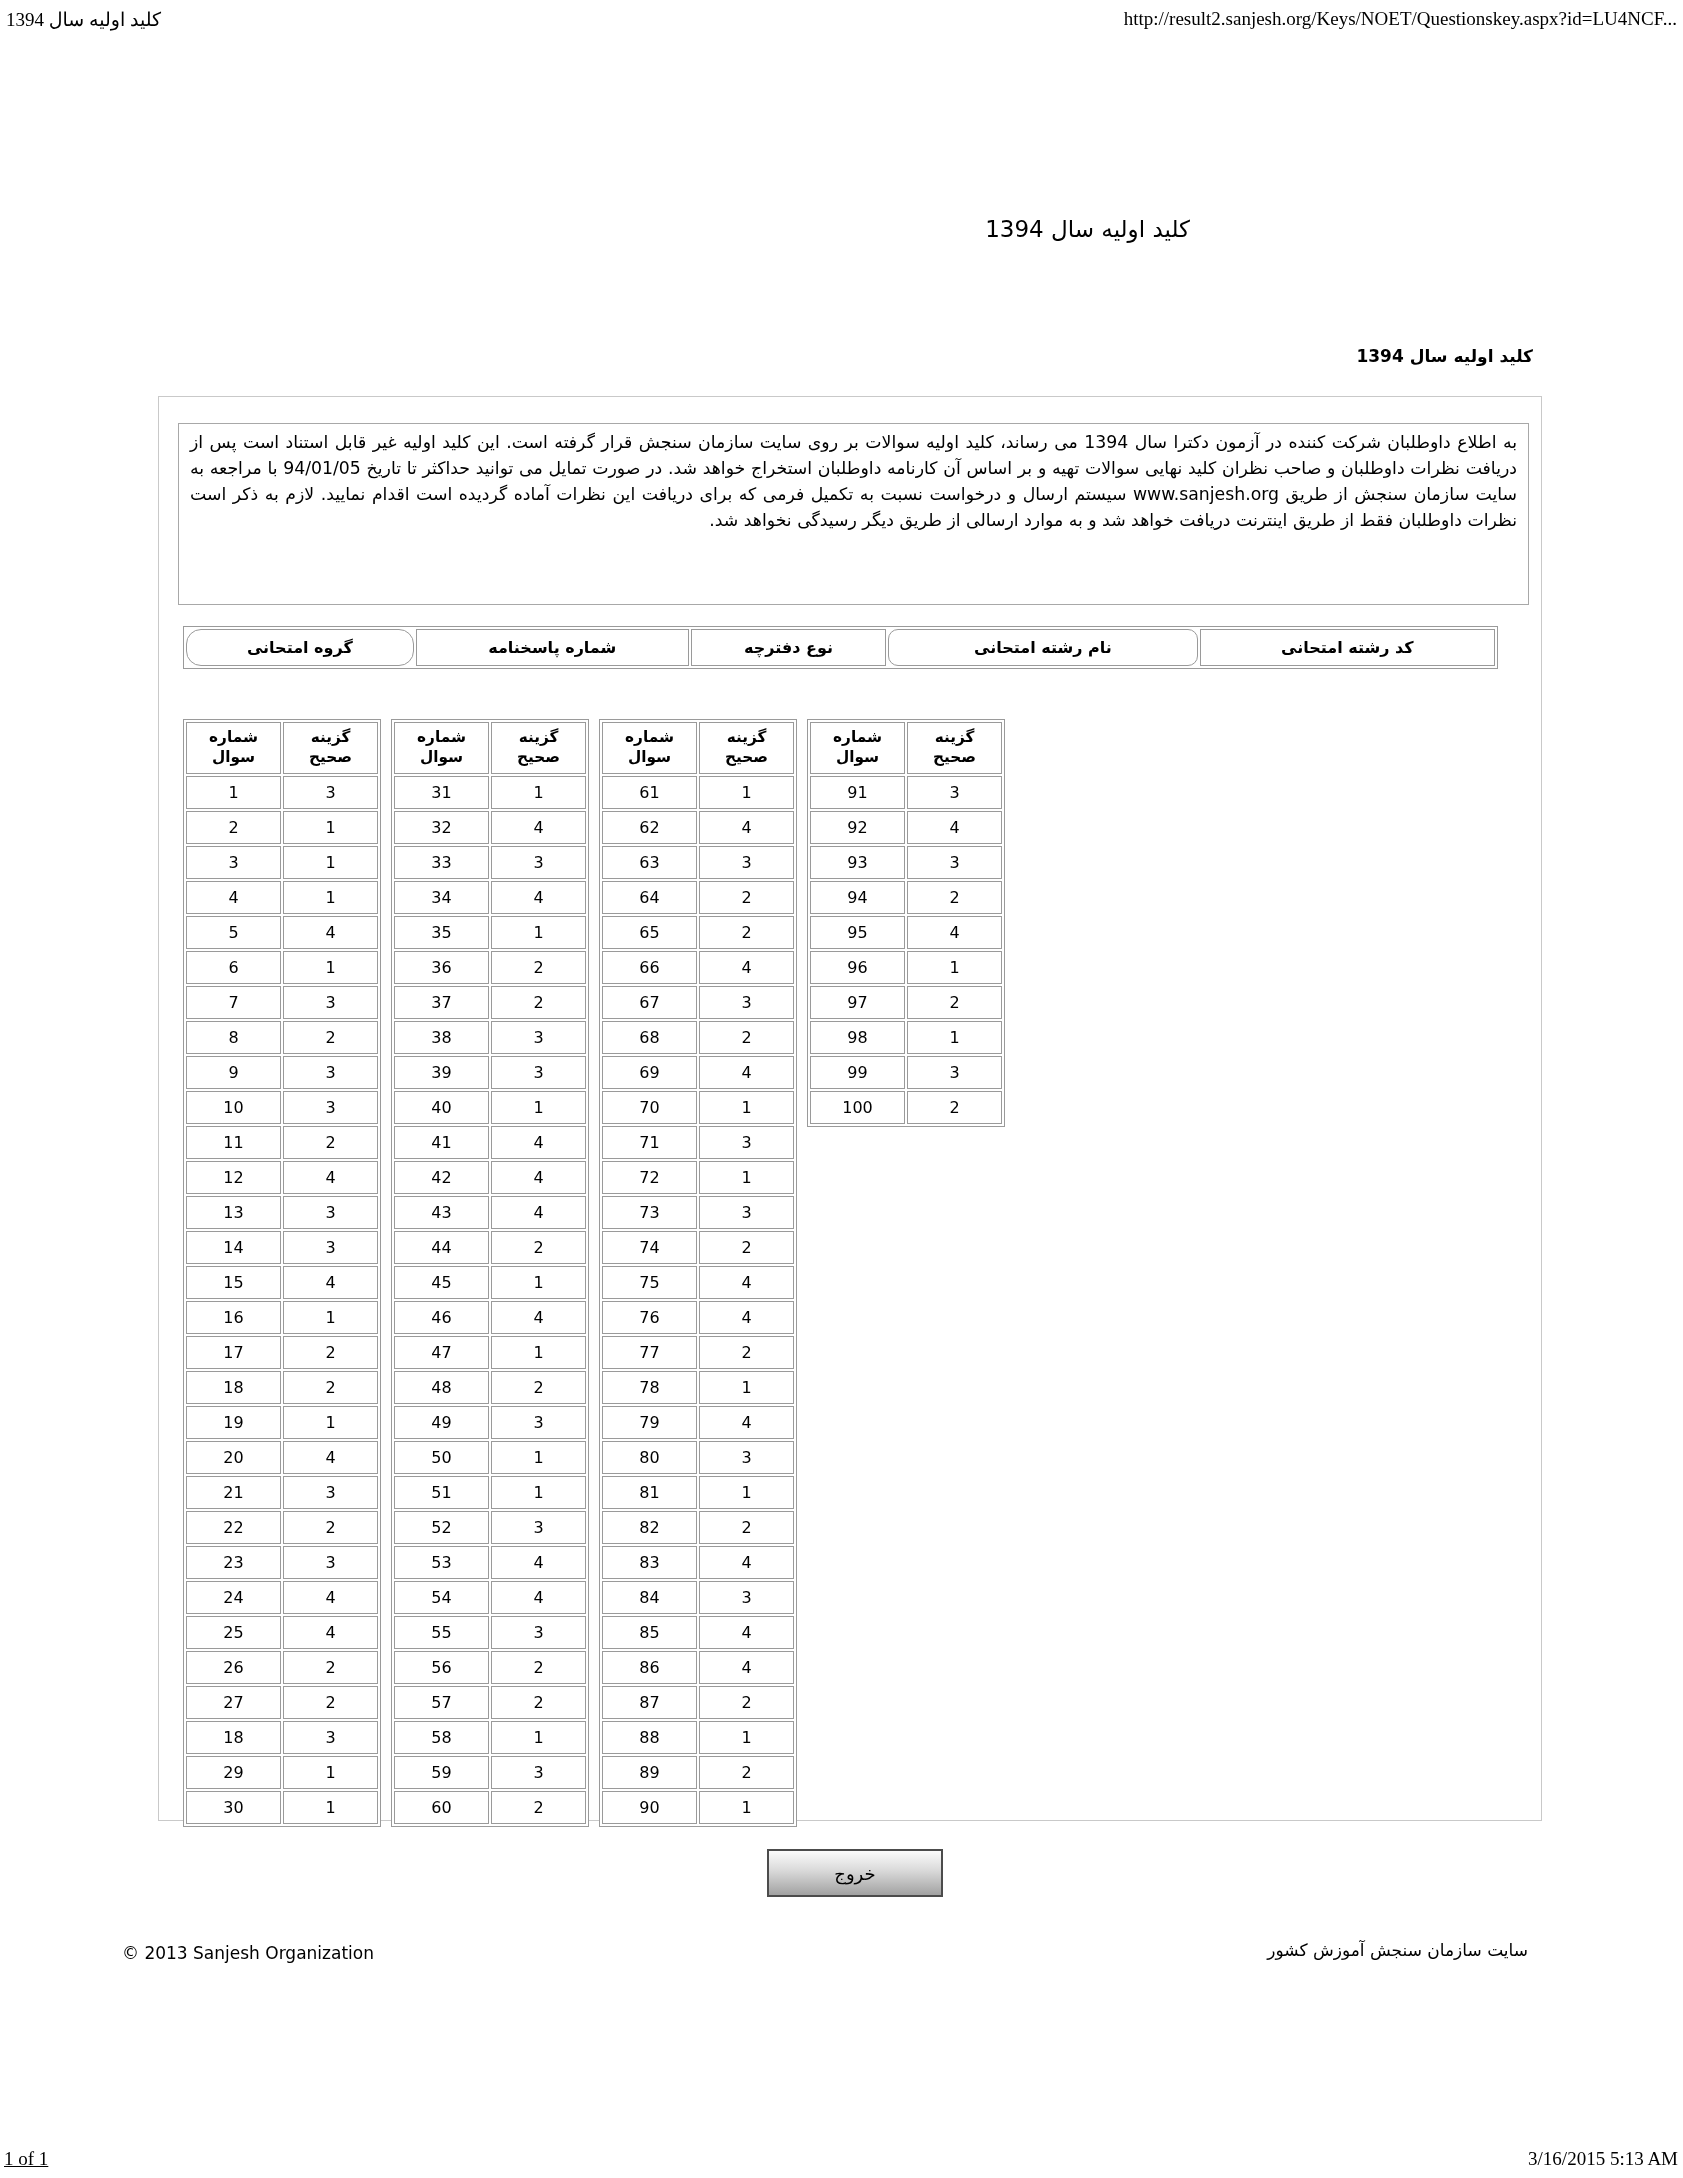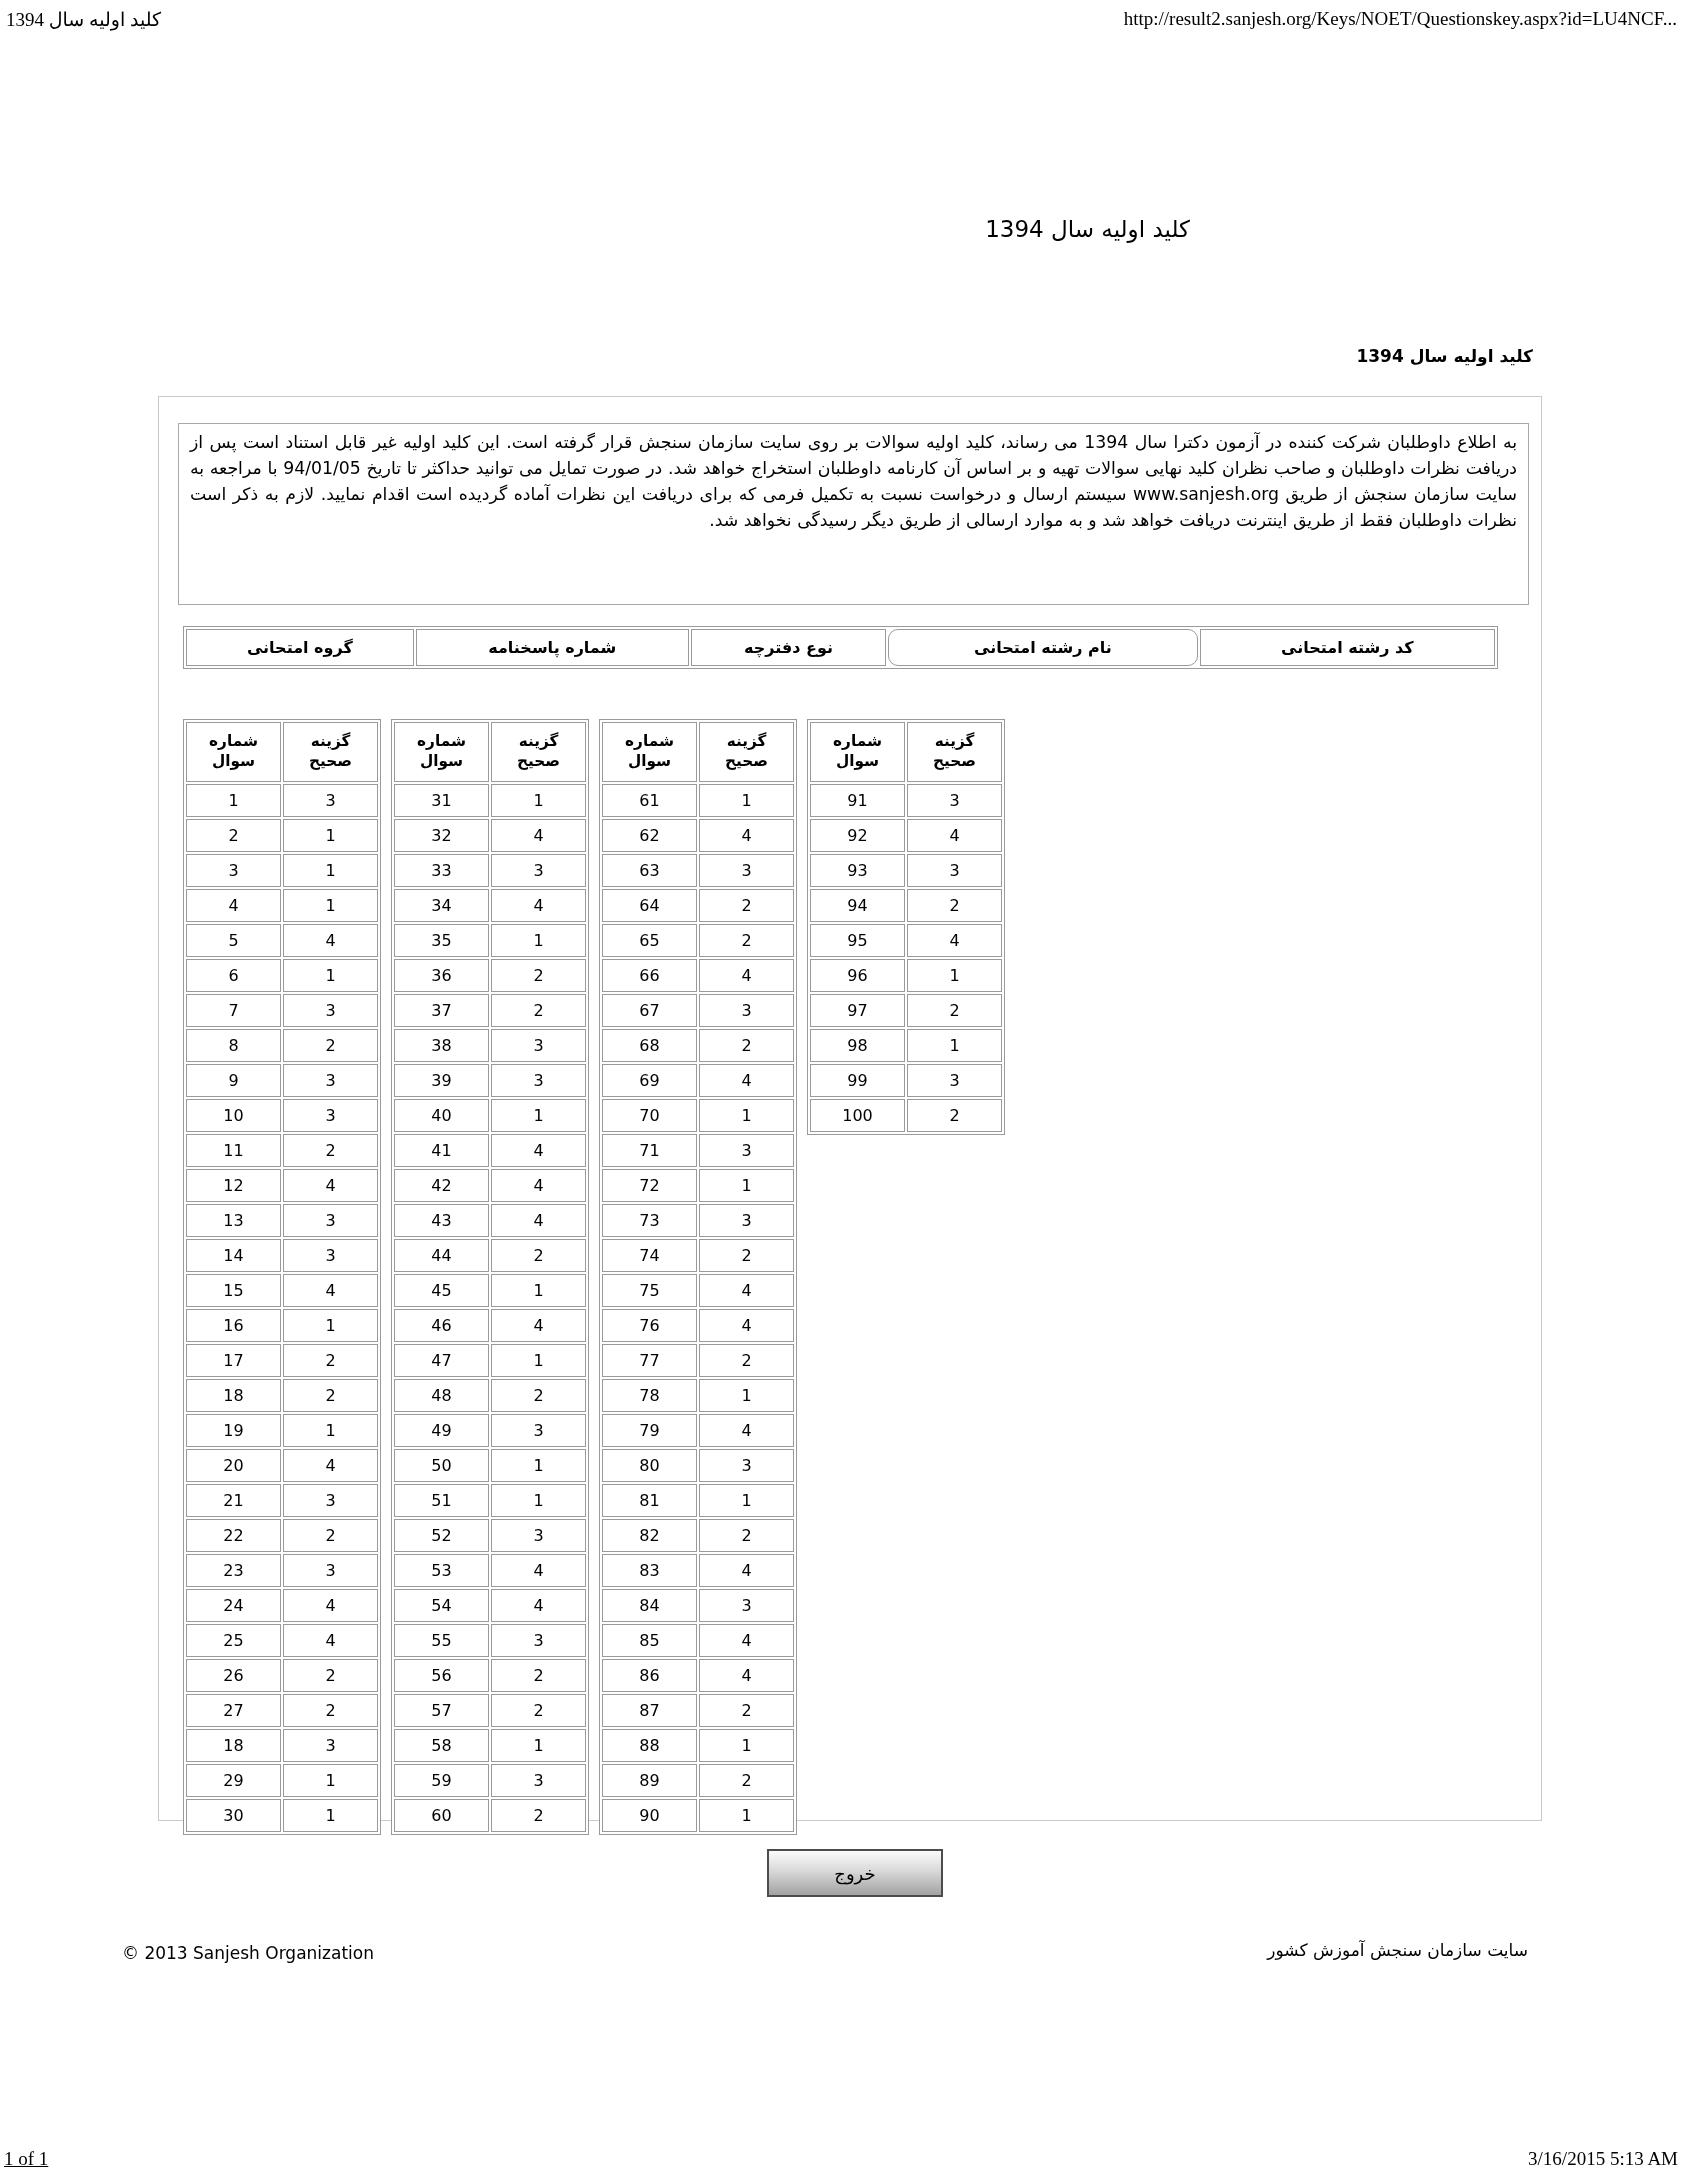--- a/index.html
+++ b/index.html
@@ -62,30 +62,30 @@
   table.grid th, table.grid td{
     border:1px solid #9a9a9a;background:#fff;
     text-align:center;vertical-align:middle;
   }
   .info-table{
     position:absolute;left:183px;top:626px;
     width:1315px;
   }
   .info-table th{font-weight:bold;font-size:16px;height:33px;direction:rtl;}
   .info-table td{font-size:16px;height:31px;direction:rtl;}
-  .col-c1{width:17.5%;} .col-c2{width:21%;} .col-c3{width:15%;}
+  .col-c1{width:17.5%;border-radius:15px;} .col-c2{width:21%;} .col-c3{width:15%;}
   .col-c4{width:23.8%;border-radius:10px;} .col-c5{width:22.7%;}
   
   .answer-tables{
     position:absolute;left:183px;top:719px;
     display:flex;align-items:flex-start;gap:10px;
   }
   table.ans-table{width:198px;}
   table.ans-table th{font-weight:bold;font-size:15.3px;height:48px;width:50%;direction:rtl;}
-  table.ans-table th .hw{width:63px;margin:8px auto;line-height:1.3;}
+  table.ans-table th .hw{width:63px;margin:0 auto;line-height:1.3;}
   table.ans-table td{font-size:16px;height:29px;}
   
   .exit-button{
     position:absolute;left:767px;top:1849px;
     width:176px;height:48px;
     border:2px solid #4c4c4c;
     background:linear-gradient(#fbfbfb,#d9d9d9 45%,#a2a2a2);
     font-family:"DejaVu Sans",sans-serif;
     font-size:18px;font-weight:normal;color:#000;
     direction:rtl;cursor:pointer;

